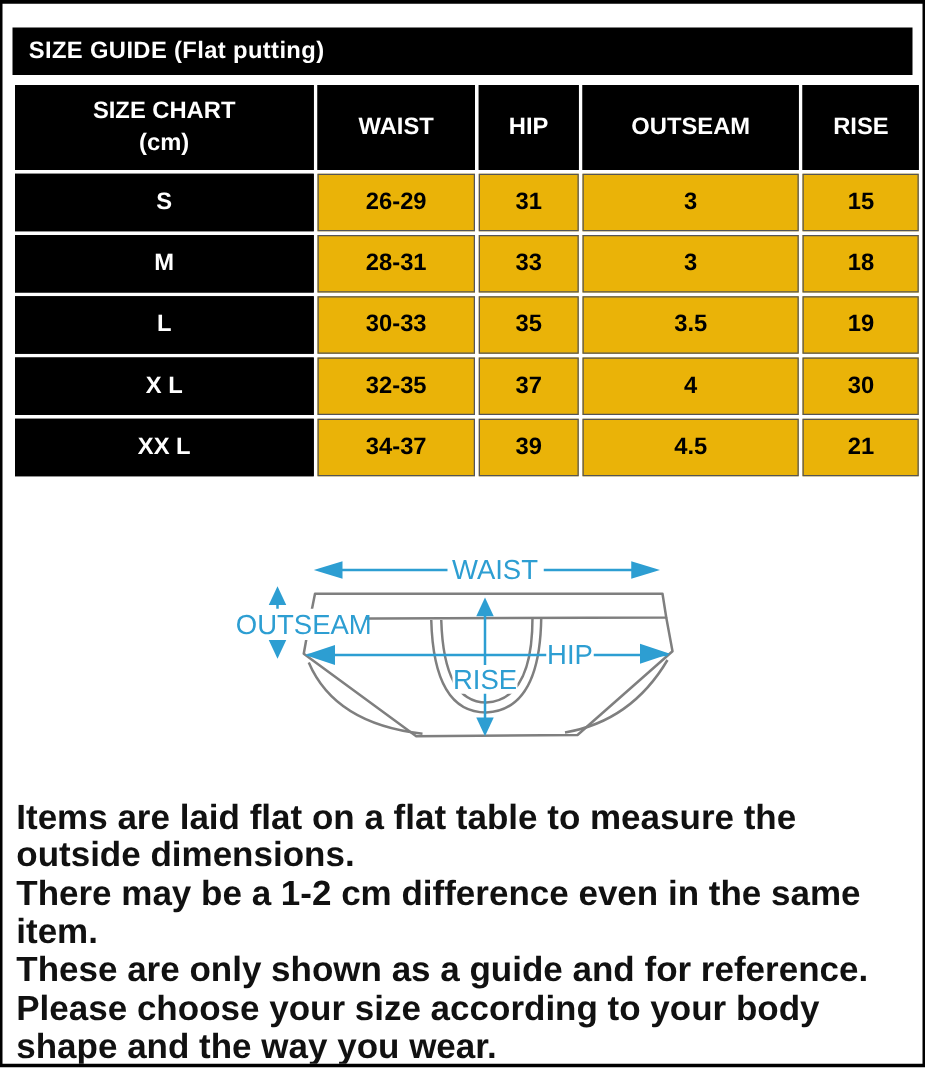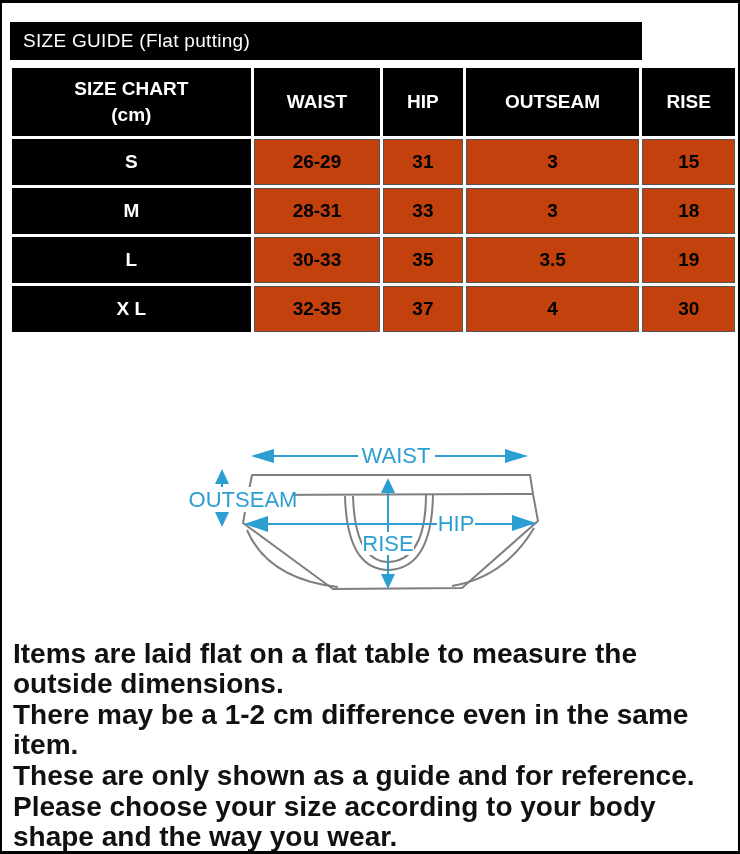--- a/index.html
+++ b/index.html
@@ -12,25 +12,25 @@
     border: 2px solid #000;
     border-top-width: 3px;
     border-bottom-width: 3px;
     font-family: "Liberation Sans", "DejaVu Sans", sans-serif;
     overflow: hidden;
   }
   
   .title-bar {
     position: absolute;
     left: 8px; top: 19px;
-    width: 632px; height: 38px;
+    width: 720px; height: 38px;
     background: #000;
     color: #fff;
     font-size: 19px;
-    font-weight: normal;
+    font-weight: bold;
     line-height: 38px;
     padding-left: 13px;
     letter-spacing: 0.3px;
   }
   
   table.size-table {
     position: absolute;
     left: 7px; top: 62px;
     border-collapse: separate;
     border-spacing: 3px;
@@ -50,21 +50,21 @@
     white-space: pre-line;
     line-height: 1.35;
   }
   table.size-table tbody th {
     background: #000;
     color: #fff;
     border: 1px solid #000;
     height: 46px;
   }
   table.size-table tbody td {
-    background: #c2410c;
+    background: #eab308;
     color: #000;
     border: 1px solid #555;
     height: 46px;
   }
   .cw0 { width: 248px; }
   .cw1 { width: 130px; }
   .cw2 { width: 82px; }
   .cw3 { width: 178px; }
   .cw4 { width: 95px; }
   
@@ -129,20 +129,27 @@
         <td>35</td>
         <td>3.5</td>
         <td>19</td>
       </tr>
       <tr>
         <th>X L</th>
         <td>32-35</td>
         <td>37</td>
         <td>4</td>
         <td>30</td>
+      </tr>
+      <tr>
+        <th>XX L</th>
+        <td>34-37</td>
+        <td>39</td>
+        <td>4.5</td>
+        <td>21</td>
       </tr>
     </tbody>
   </table>
 
   <div class="diagram">
     <svg width="382" height="178" viewBox="0 0 382 178">
 
       <g fill="none" stroke-width="2" stroke-linejoin="round" stroke="#7f7f7f">
         <path d="M68,64 L72,44 L350,44 L353,63 L68,64"></path>
         <path d="M68,64 L63,92 L153,158 L282,157 L358,90 L353,63"></path>

